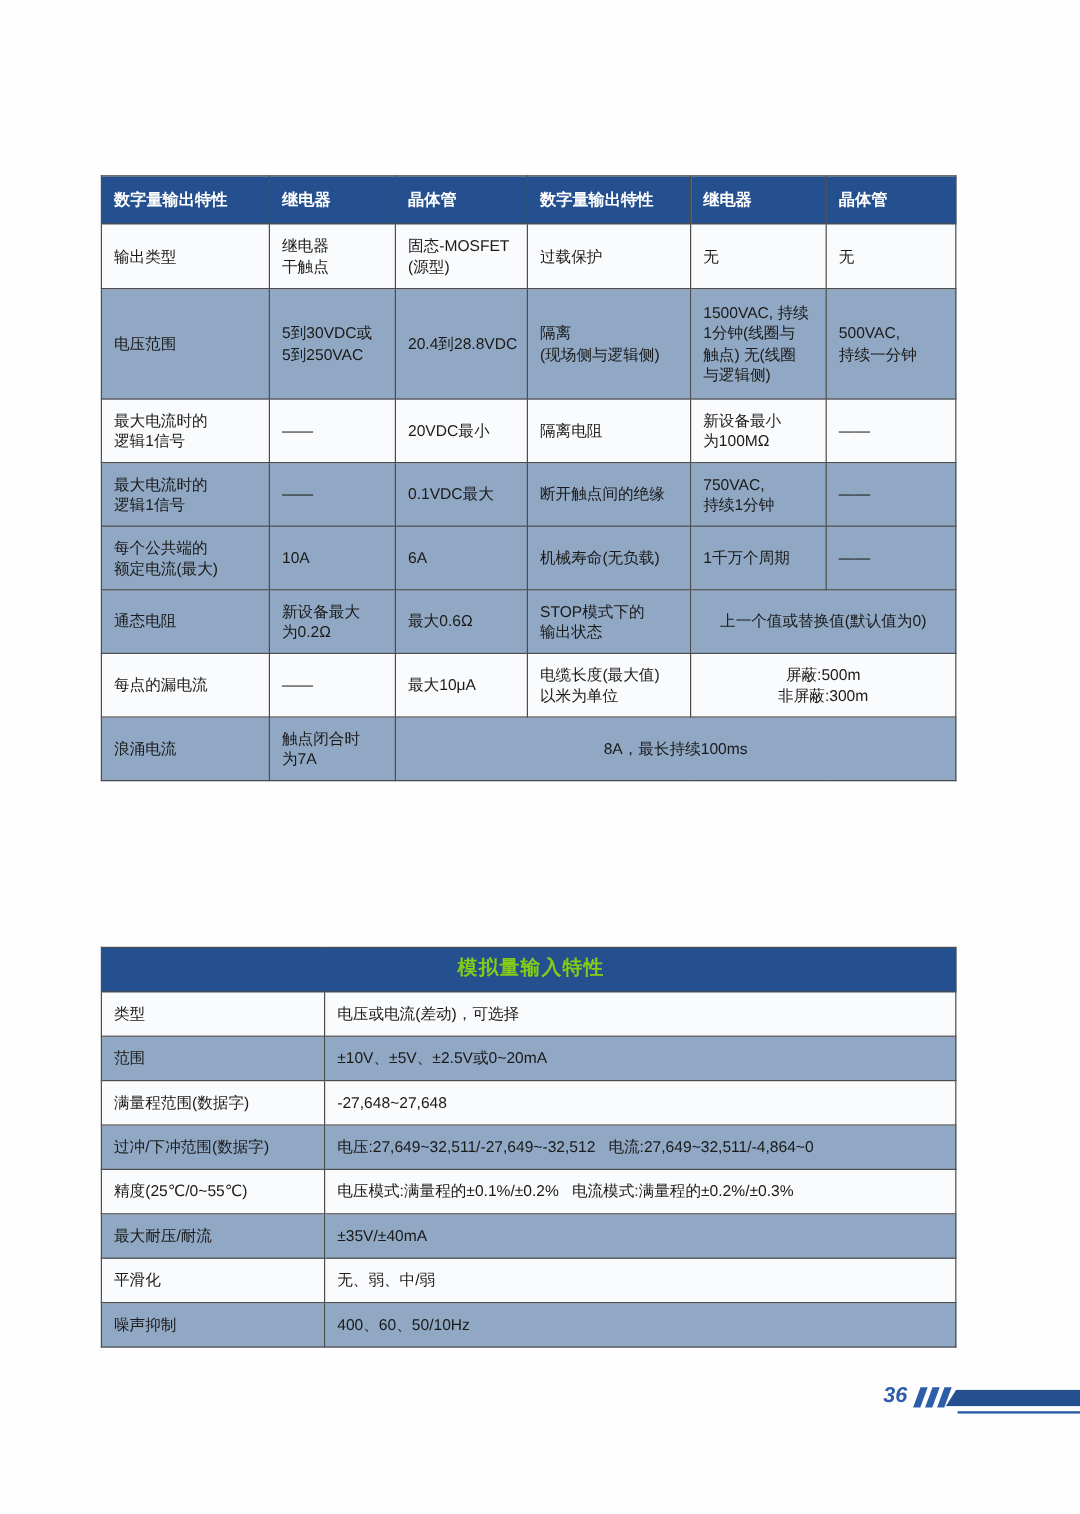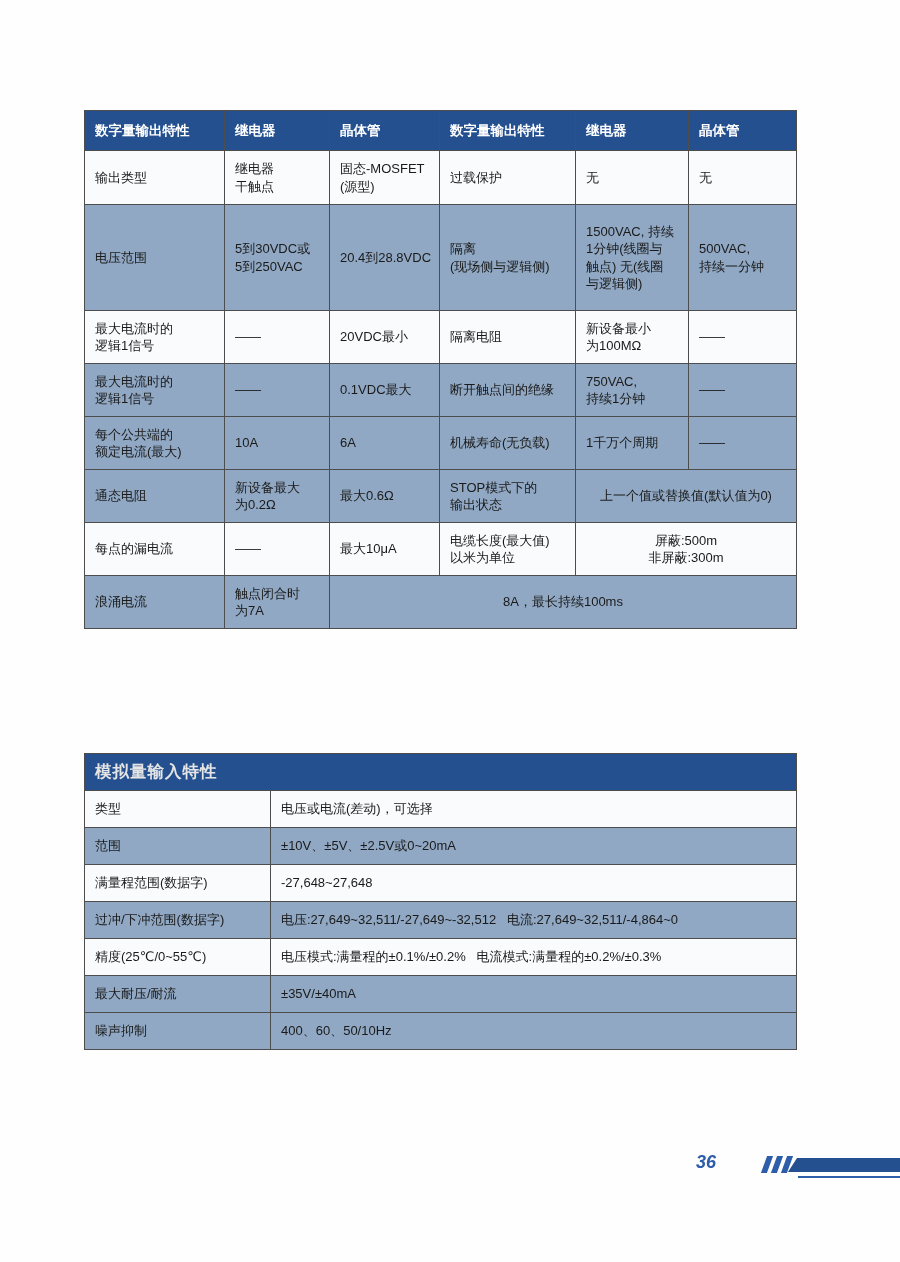--- a/index.html
+++ b/index.html
@@ -19,20 +19,21 @@
   .page{
     position:relative;
     width:900px;height:1262px;
     background:#FEFEFE;
     overflow:hidden;
   }
   table{
     border-collapse:collapse;
     table-layout:fixed;
     position:absolute;
+    margin-top:36px;
   }
   td,th{
     border:1px solid var(--border);
     vertical-align:middle;
     font-size:13px;
     line-height:1.32;
     padding:5px 6px 5px 10px;
     white-space:pre-wrap;
     word-break:break-word;
     background:var(--row_white);
@@ -43,37 +44,37 @@
   .t1{left:84px;top:110px;width:712px;}
   .t1 th{
     background:var(--header_blue);
     color:#FFFFFF;
     font-weight:bold;
     height:40px;
     font-size:13.5px;
   }
   .t1 td{height:53px;}
   .t1 tr.r1 td{height:54px;}
-  .t1 tr.r2 td{height:106px;}
+  .t1 tr.r2 td{height:92px;}
   .t2{left:84px;top:753px;width:712px;}
   .t2 th.t2-title{
     background:var(--header_blue);
-    color:#e5e5e5;
+    color:#84cc16;
     font-weight:bold;
     font-size:16.5px;
     height:37px;
-    text-align:left;
+    text-align:center;
     letter-spacing:1px;
   }
   .t2 td{height:37px;}
   td.center{text-align:center;padding-left:6px;}
   
   .page-number{
     position:absolute;
-    left:682px;top:1152px;
+    left:722px;top:1152px;
     width:34px;
     font-size:18px;
     font-style:italic;
     font-weight:600;
     color:var(--footer_blue);
     text-align:right;
   }
   .footer-slashes{
     position:absolute;
     left:764px;top:1156px;
@@ -229,20 +230,24 @@
       <td>电压:27,649~32,511/-27,649~-32,512   电流:27,649~32,511/-4,864~0</td>
     </tr>
     <tr>
       <td>精度(25℃/0~55℃)</td>
       <td>电压模式:满量程的±0.1%/±0.2%   电流模式:满量程的±0.2%/±0.3%</td>
     </tr>
     <tr class="blue">
       <td>最大耐压/耐流</td>
       <td>±35V/±40mA</td>
     </tr>
+    <tr>
+      <td>平滑化</td>
+      <td>无、弱、中/弱</td>
+    </tr>
     <tr class="blue">
       <td>噪声抑制</td>
       <td>400、60、50/10Hz</td>
     </tr>
   </tbody>
     </table>
 
   <div class="page-number">36</div>
   <div class="footer-slashes">
     <i></i>

